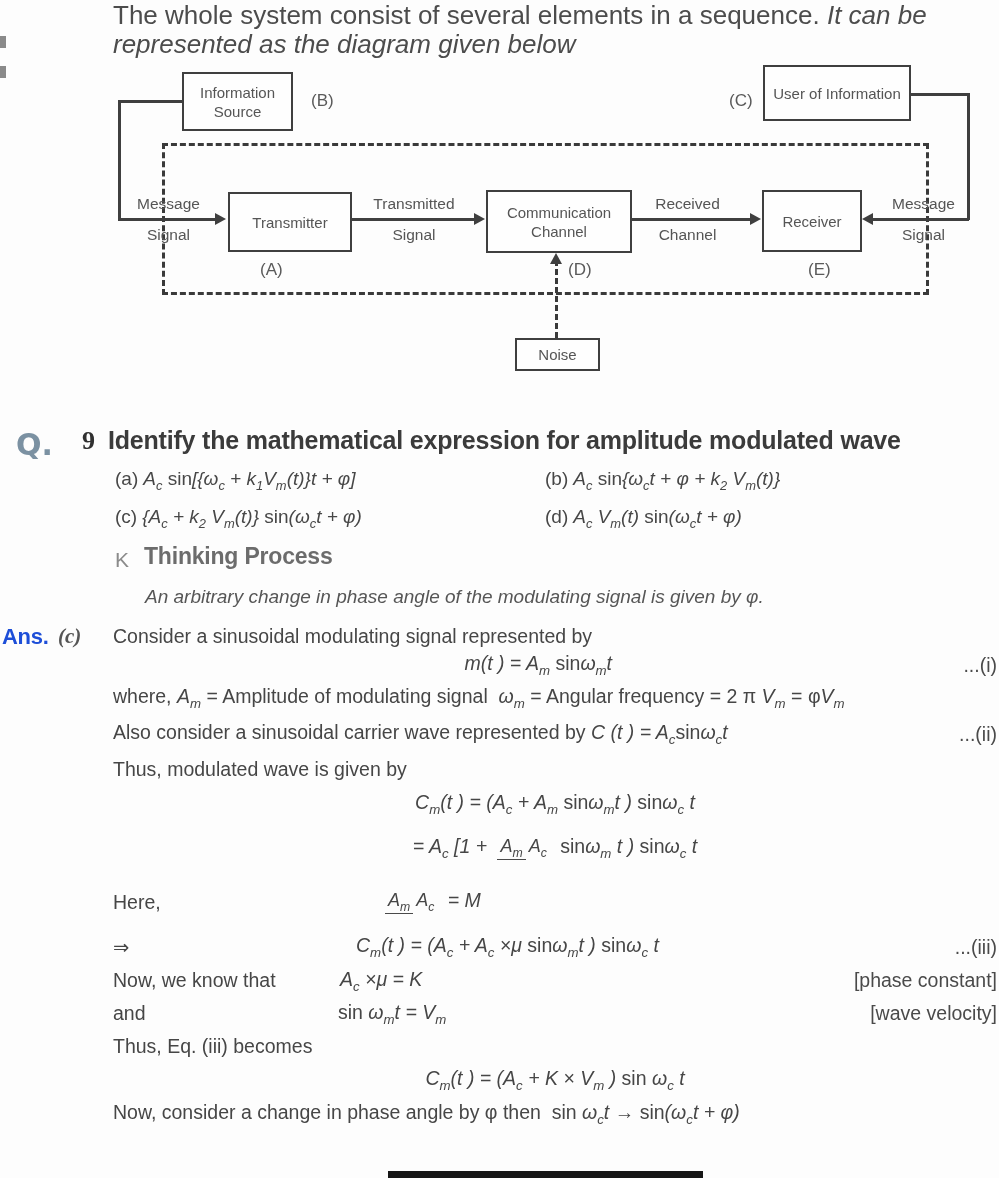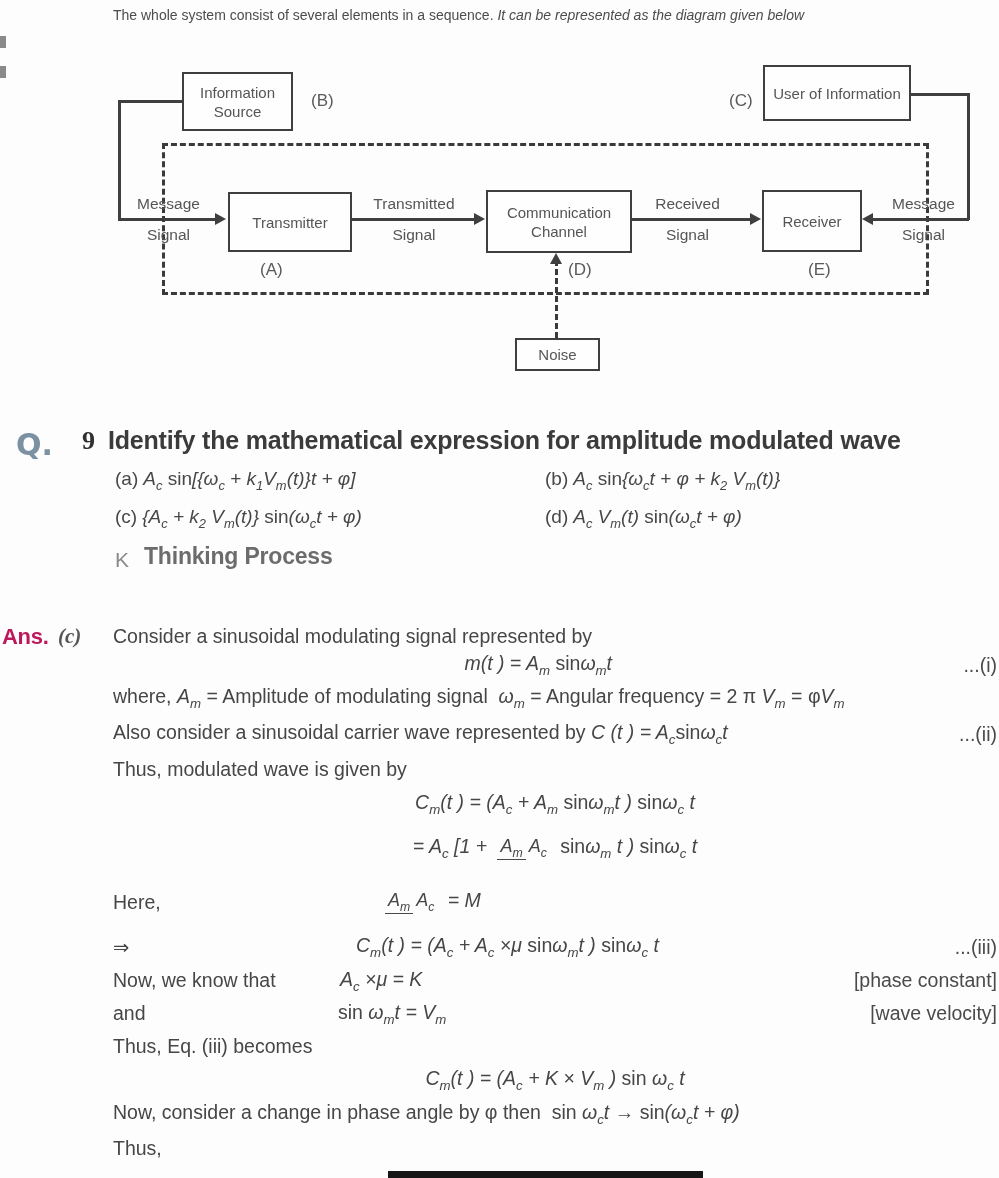--- a/index.html
+++ b/index.html
@@ -4,21 +4,21 @@
 <style>
   * { margin:0; padding:0; box-sizing:border-box; }
   html,body { background:#ffffff; }
   .page {
     position:relative; width:999px; height:1178px;
     background:#fdfdfd; overflow:hidden;
     font-family:"Liberation Sans", sans-serif; color:#474747;
   }
   
   .intro { position:absolute; left:113px; top:1px; width:884px;
-           font-size:14px; line-height:29px; color:#4c4c4c; }
+           font-size:26px; line-height:29px; color:#4c4c4c; }
   .intro .it { font-style:italic; }
   
   .diagram { position:absolute; left:0; top:62px; width:999px; height:320px; }
   .dbox { position:absolute; border:2.5px solid #3f3f3f; background:#fefefe;
           display:flex; align-items:center; justify-content:center; text-align:center;
           font-size:15px; line-height:19px; color:#555; padding:2px; }
   .dashrect { position:absolute; left:162px; top:81px; width:767px; height:152px;
               border:3px dashed #3a3a3a; }
   .hline { position:absolute; height:2.5px; background:#3f3f3f; }
   .vline { position:absolute; width:2.5px; background:#3f3f3f; }
@@ -47,21 +47,21 @@
   .optlab { font-style:normal; margin-right:5px; }
   
   .think-k { position:absolute; left:115px; top:548px; font-size:21px; color:#8b8b8b;
              font-weight:300; }
   .think-title { position:absolute; left:144px; top:543px; font-size:23px;
                  font-weight:bold; color:#6c6c6c; letter-spacing:-0.2px; }
   .think-note { position:absolute; left:145px; top:586px; font-size:19px;
                 font-style:italic; color:#565656; }
   
   .ans-label { position:absolute; left:2px; top:624px; font-size:22px; font-weight:800;
-               color:#be185d; letter-spacing:-0.3px; }
+               color:#1d4ed8; letter-spacing:-0.3px; }
   .ans-opt { position:absolute; left:58px; top:624px; font-size:21px; font-weight:bold;
              font-style:italic; color:#555; font-family:"Liberation Serif", serif; }
   .answer { position:absolute; left:113px; top:622px; width:884px;
             font-size:19.5px; color:#464646; }
   .arow { display:grid; grid-template-columns:225px 1fr auto; align-items:center; }
   .arow.center2 { grid-template-columns:1fr auto; }
   .ctr { text-align:center; }
   .lft { justify-self:start; }
   .pl18 { padding-left:18px; }
   .pl2 { padding-left:2px; }
@@ -114,21 +114,21 @@
     <div class="hline" style="left:911px;top:31px;width:58px;"></div>
     <div class="vline" style="left:967px;top:31px;height:127px;"></div>
     <div class="hline" style="left:872px;top:156px;width:97px;"></div>
     <div class="ah-l" style="left:862px;top:151px;"></div>
 
     <div class="vdash" style="left:555px;top:198px;height:78px;"></div>
     <div class="ah-u" style="left:550px;top:191px;"></div>
 
     <div class="siglabel" style="left:122px;top:126px;width:93px;">Message Signal</div>
     <div class="siglabel" style="left:361px;top:126px;width:106px;text-align:center;">Transmitted Signal</div>
-    <div class="siglabel" style="left:641px;top:126px;width:93px;">Received Signal</div>
+    <div class="siglabel" style="left:641px;top:126px;width:93px;">Received Channel</div>
     <div class="siglabel" style="left:877px;top:126px;width:93px;">Message Signal</div>
 
     <div class="letter" style="left:260px;top:198px;">(A)</div>
     <div class="letter" style="left:311px;top:29px;">(B)</div>
     <div class="letter" style="left:729px;top:29px;">(C)</div>
     <div class="letter" style="left:568px;top:198px;">(D)</div>
     <div class="letter" style="left:808px;top:198px;">(E)</div>
   </div>
 
   <div class="qrow">
@@ -147,20 +147,21 @@
     <div class="opt">
       <span class="optlab">(c)</span><span class="math">{A<sub>c</sub> + k<sub>2</sub> V<sub>m</sub>(t)} <span class="rm">sin</span>(ω<sub>c</sub>t + φ)</span>
     </div>
     <div class="opt">
       <span class="optlab">(d)</span><span class="math">A<sub>c</sub> V<sub>m</sub>(t) <span class="rm">sin</span>(ω<sub>c</sub>t + φ)</span>
     </div>
   </div>
 
   <div class="think-k">K</div>
   <div class="think-title">Thinking Process</div>
+  <div class="think-note">An arbitrary change in phase angle of the modulating signal is given  by φ.</div>
 
   <div class="ans-label">Ans.</div>
   <div class="ans-opt">(c)</div>
 
   <div class="answer">
     <div class="arow center2 h28">
       <div class="lft">Consider a sinusoidal modulating signal represented by</div>
         <div></div>
     </div>
     <div class="arow center2 h30">
@@ -219,21 +220,20 @@
     </div>
     <div class="arow center2 h34">
       <div class="ctr math">C<sub>m</sub>(t ) = (A<sub>c</sub> + K × V<sub>m</sub> ) <span class="rm">sin</span> ω<sub>c</sub> t</div>
         <div></div>
     </div>
     <div class="arow center2 h34">
       <div class="lft">Now, consider a change in phase angle by φ then&nbsp; <span class="math"><span class="rm">sin</span> ω<sub>c</sub>t → <span class="rm">sin</span>(ω<sub>c</sub>t + φ)</span></div>
         <div></div>
     </div>
     <div class="arow h34">
-      <div>Thus,</div>
       <div></div>
     </div>
   </div>
 
   <div class="edge-mark" style="top:36px;height:12px;"></div>
   <div class="edge-mark" style="top:66px;height:12px;"></div>
   <div class="bottom-bar"></div>
 
 </div>
 

